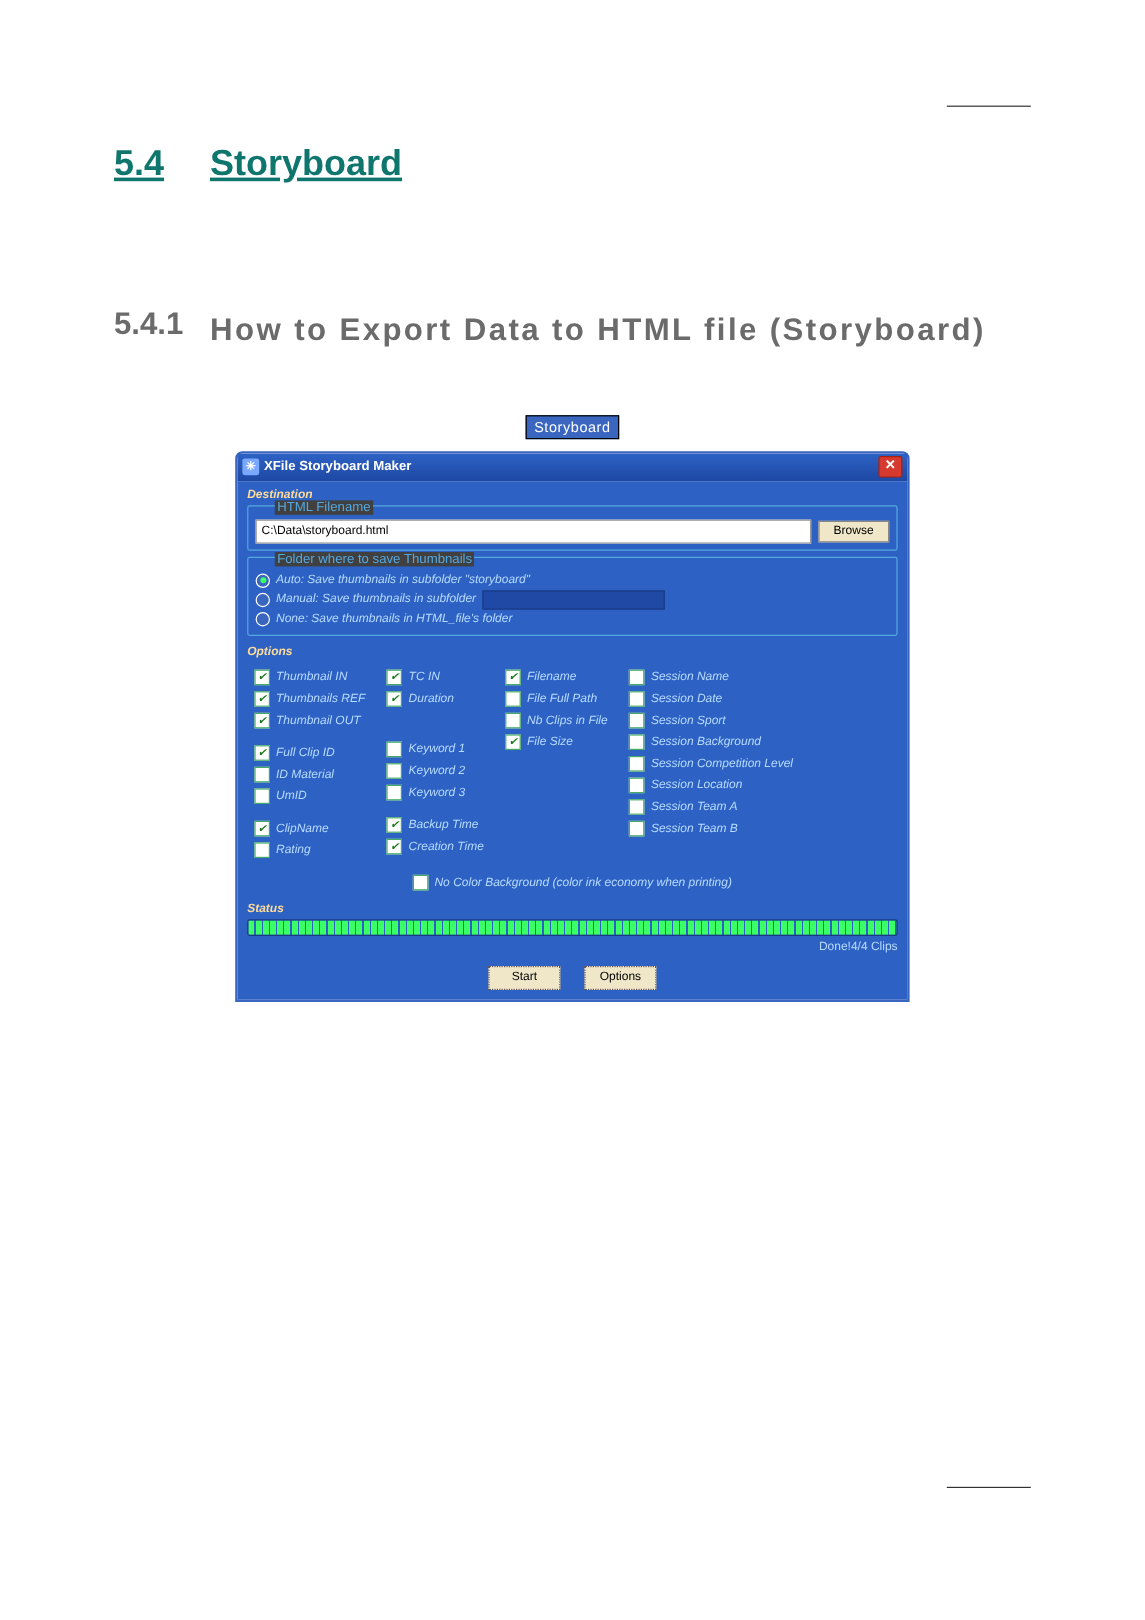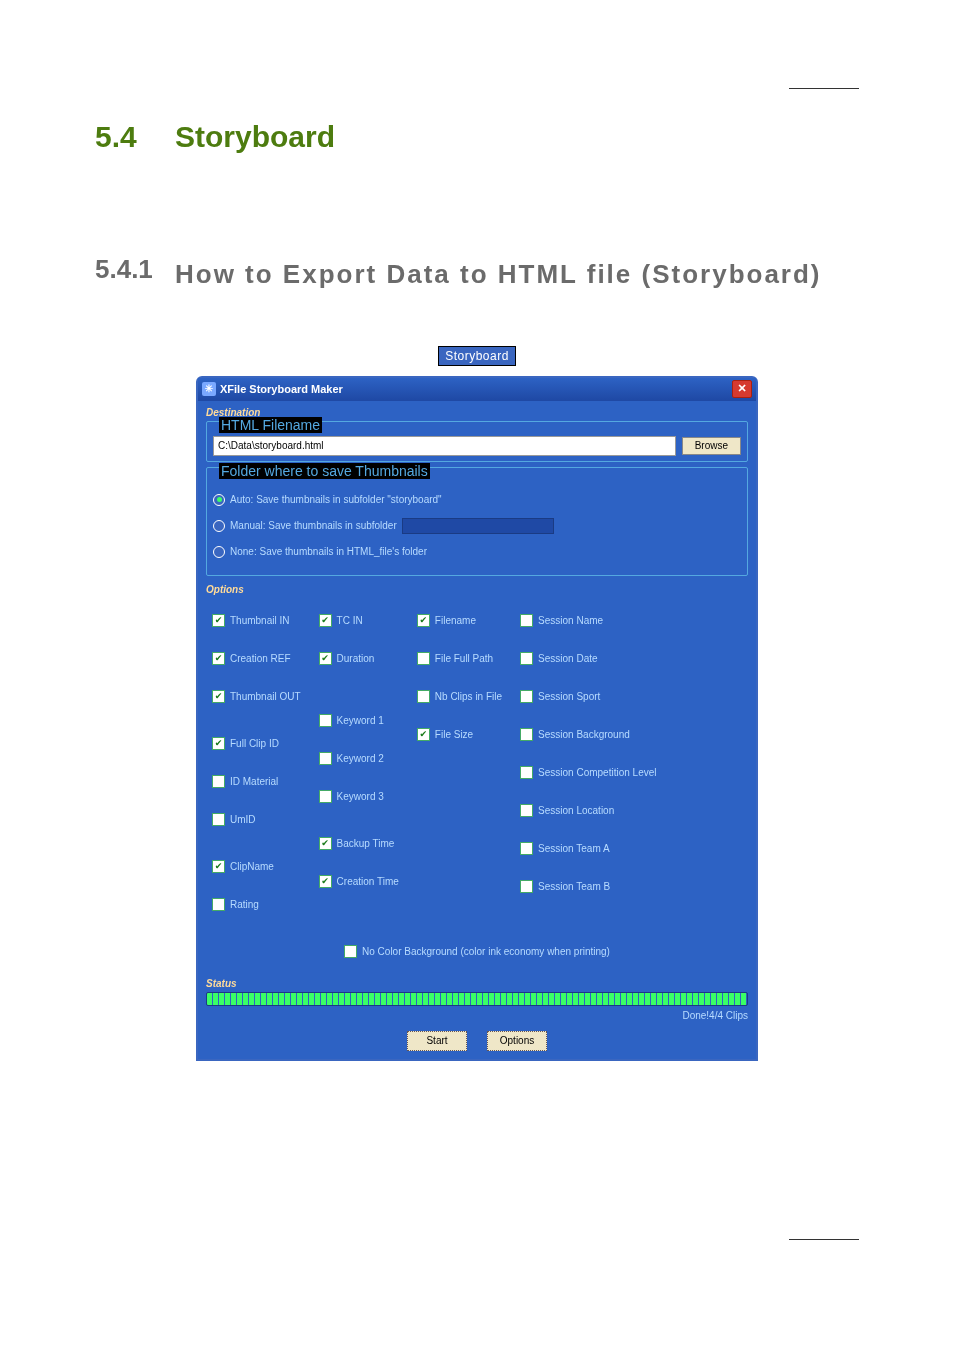--- a/index.html
+++ b/index.html
@@ -1,38 +1,38 @@
 <!DOCTYPE html>
 <html><head>
 <meta charset="utf-8">
 <style>
   html, body { margin:0; padding:0; font-family: Arial, Helvetica, sans-serif; background:#fff; color:#000; }
   .page { width:954px; min-height:1350px; margin:0 auto; position:relative; box-sizing:border-box; padding:60px 95px 60px 95px; }
   .top-rule { position:absolute; right:95px; top:88px; width:70px; border-top:1px solid #333; }
-  .h1 { color:#4d7c0f; font-size:30px; font-weight:bold; margin-top:60px; margin-bottom:100px; display:flex; }
+  .h1 { color:#0f766e; font-size:30px; font-weight:bold; margin-top:60px; margin-bottom:100px; display:flex;text-decoration:underline; }
   .h1 .num { width:80px; }
   .h2 { color:#6b6b6b; font-size:26px; font-weight:bold; margin-bottom:50px; display:flex; }
   .h2 .num { width:80px; flex:0 0 80px; }
   .h2 .txt { flex:1; letter-spacing:2px; line-height:1.6; }
   .tab-badge-wrap { display:flex; justify-content:center; margin-bottom:10px; }
   .tab-badge { display:inline-block; background:#3a66c0; color:#fff; font-size:12px; padding:2px 6px; border:1px solid #000; letter-spacing:0.5px; }
   .dlg { width:558px; margin:0 auto; border:2px solid #3a66c0; border-top-left-radius:6px; border-top-right-radius:6px; font-size:10px; }
   .dlg-title { background:linear-gradient(#2d62c4,#1f49a5); height:22px; display:flex; align-items:center; justify-content:space-between; padding:0 4px; border-bottom:1px solid #1f49a5; }
   .dlg-title-left { display:flex; align-items:center; gap:4px; color:#fff; font-size:11px; font-weight:bold; }
   .dlg-title-icon { width:14px; height:14px; background:#7aa8ff; border-radius:2px; display:flex; align-items:center; justify-content:center; color:#fff; font-size:10px; }
   .dlg-close { width:18px; height:16px; background:#d63a2f; border:1px solid #aa2010; border-radius:2px; color:#fff; display:flex; align-items:center; justify-content:center; font-size:11px; font-weight:bold; line-height:1; }
   .dlg-body { background:#2d62c4; color:#b7dbff; padding:6px 8px 8px 8px; }
   .section { margin-bottom:8px; }
   .section-title { color:#ffdb9a; font-style:italic; font-weight:bold; font-size:10px; margin-bottom:3px; }
   .group { border:1px solid #54a8e0; border-radius:2px; padding:5px 6px 5px 6px; margin-bottom:5px; position:relative; }
-  .group-legend { position:relative; top:-10px; left:6px; background:#000000; color:#54a8e0; font-size:14px; display:inline-block; padding:0 2px; margin-bottom:-6px;}
+  .group-legend { position:relative; top:-10px; left:16px; background:#404040; color:#54a8e0; font-size:11px; display:inline-block; padding:0 2px; margin-bottom:-6px;}
   .row { display:flex; align-items:center; gap:6px; }
   .path-input { flex:1; background:#fff; color:#000; height:16px; padding:1px 4px; font-size:10px; border:1px solid #999; }
   .browse-btn { background:#efe7c8; color:#000; border:1px solid #888; height:18px; padding:0 12px; font-size:10px; cursor:pointer; }
-  .radio-line, .chk-line { display:flex; align-items:center; gap:5px; margin:12px 0; color:#b7dbff; }
+  .radio-line, .chk-line { display:flex; align-items:center; gap:5px; margin:2px 0; color:#b7dbff;font-style:italic; }
   .radio { width:10px; height:10px; border:1px solid #fff; border-radius:50%; display:flex; align-items:center; justify-content:center; background:#3a66c0; flex:0 0 auto;}
   .radio.sel::after { content:""; width:5px; height:5px; background:#3aff66; border-radius:50%; display:block; }
   .subf-input { background:#1f49a5; border:1px solid #1a3b84; height:14px; width:150px; }
   .opt-grid { display:flex; gap:18px; padding:4px 2px 2px 6px; }
   .opt-col { display:flex; flex-direction:column; gap:1px; }
   .chk { width:11px; height:11px; background:#fff; border:1px solid #4a6; display:flex; align-items:center; justify-content:center; font-size:9px; color:#1a7a1a; flex:0 0 auto; line-height:1;}
   .chk.off { color:transparent; }
   .spacer { height:8px; }
   .eco-row { display:flex; justify-content:center; margin:8px 0 4px 0; }
   .progress-bg { height:12px; border:1px solid #1a3b84; background:repeating-linear-gradient(90deg,#3aff66 0 5px,#2d62c4 5px 6px); border-radius:2px; }
@@ -106,21 +106,21 @@
       <div class="section">
         <div class="section-title">Options</div>
         <div class="opt-grid">
           <div class="opt-col">
             <div class="chk-line">
                 <span class="chk">✔</span>
                 <span>Thumbnail IN</span>
               </div>
             <div class="chk-line">
                 <span class="chk">✔</span>
-                <span>Creation REF</span>
+                <span>Thumbnails REF</span>
               </div>
             <div class="chk-line">
                 <span class="chk">✔</span>
                 <span>Thumbnail OUT</span>
               </div>
             <div class="spacer"></div>
             <div class="chk-line">
                 <span class="chk">✔</span>
                 <span>Full Clip ID</span>
               </div>

